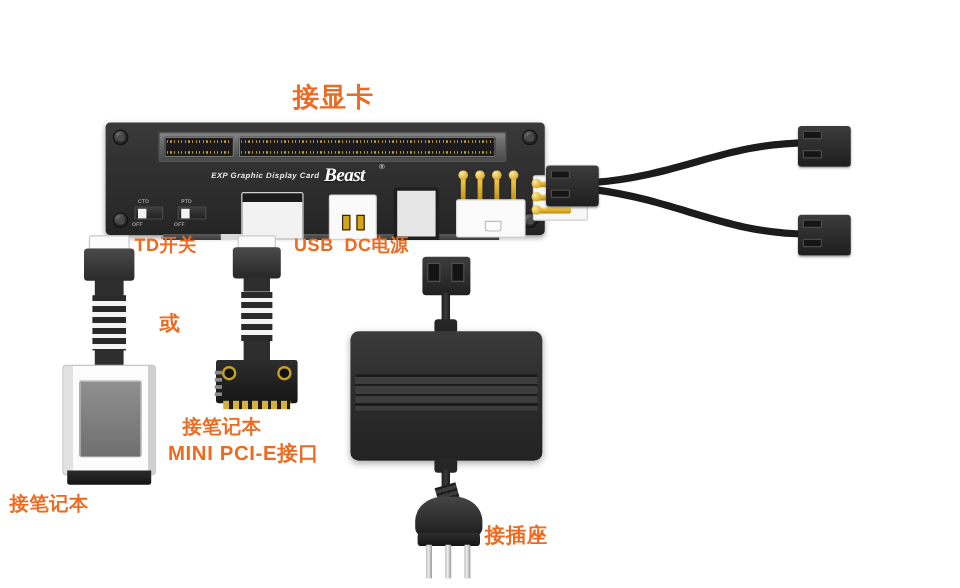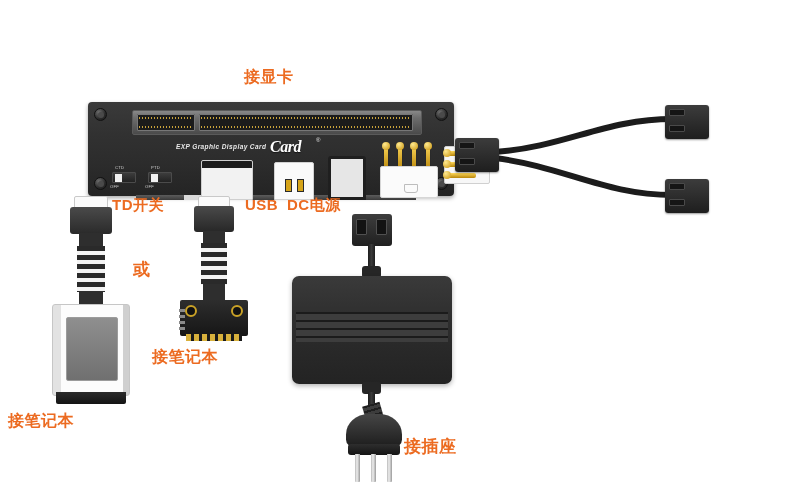--- a/index.html
+++ b/index.html
@@ -314,39 +314,39 @@
     position:absolute; right:14px; bottom:12px;
     color:#dcdcdc; font-size:15px; letter-spacing:2px; font-weight:400;
     white-space:pre;
   }
 </style>
 </head>
 <body>
 
 <div id="stage">
 
-  <div class="lbl lbl-c" style="left:244px; top:68px; font-size:16px;">接显卡</div>
+  <div class="lbl lbl-c" style="left:244px; top:68px; font-size:22px;">接显卡</div>
 
 
   <div id="board">
     <div class="screw" id="scr-tl"></div>
     <div class="screw" id="scr-tr"></div>
     <div class="screw" id="scr-bl"></div>
     <div class="screw" id="scr-br"></div>
 
     <div id="pcie-slot">
       <div class="slot-seg" id="seg-a"></div>
       <div class="slot-seg" id="seg-b"></div>
     </div>
     <div id="slot-notchbar"></div>
     <div class="notch-white" style="left:96px; width:22px;"></div>
     <div class="notch-white" style="left:206px; width:20px;"></div>
 
     <div id="silk1">EXP Graphic Display Card</div>
-    <div id="silk2">Card</div>
+    <div id="silk2">Beast</div>
     <div id="silk-reg">®</div>
 
     <div class="dip-cap" id="dipcap1">CTD</div>
     <div class="dip" id="dip1">
       <div class="sw s1"></div>
     </div>
     <div class="dip-cap" id="dipfoot1">OFF</div>
 
     <div class="dip-cap" id="dipcap2">PTD</div>
     <div class="dip" id="dip2">
@@ -432,20 +432,21 @@
       <div class="mini-hole" id="mh-r"></div>
       <div class="mini-side-tab" style="top:9px;"></div>
       <div class="mini-side-tab" style="top:15px;"></div>
       <div class="mini-side-tab" style="top:21px;"></div>
       <div class="mini-side-tab" style="top:27px;"></div>
       <div id="mini-fingers"></div>
     </div>
   </div>
 
   <div class="lbl lbl-c" style="left:152px; top:348px; font-size:16px;">接笔记本</div>
+  <div class="lbl lbl-c" style="left:140px; top:368px; font-size:17px;">MINI PCI-E接口</div>
 
   <div id="brick-conn">
     <div class="bslot" style="left:4px;"></div>
     <div class="bslot" style="left:24px;"></div>
   </div>
   <div id="brick-cable-top"></div>
   <div id="brick-strain-top"></div>
   <div id="brick">
     <div id="brick-ribs"></div>
   </div>

